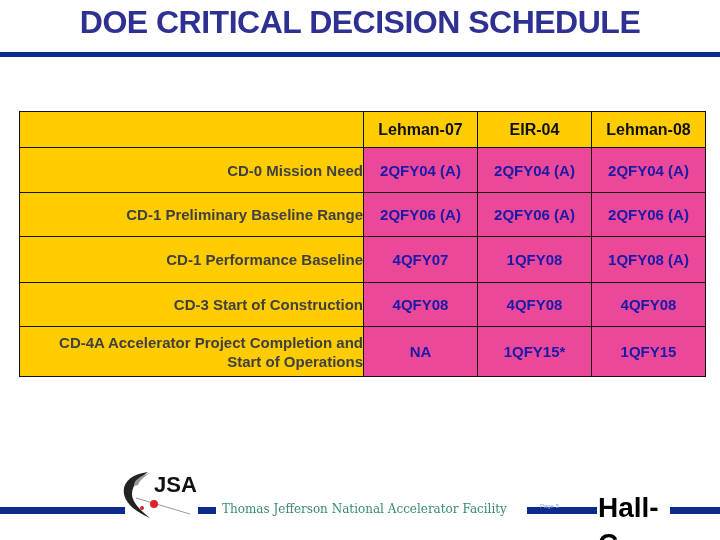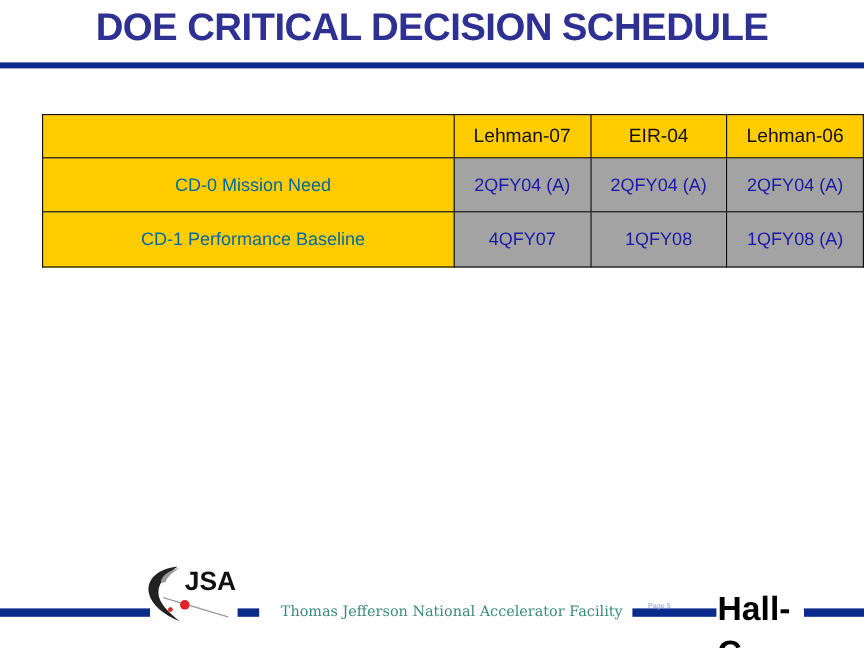--- a/index.html
+++ b/index.html
@@ -1,62 +1,80 @@
 <!DOCTYPE html>
 <html><head>
 <meta charset="utf-8">
 <style>
   html, body { margin:0; padding:0; }
   body { width:720px; height:540px; background:#ffffff; position:relative; overflow:hidden;
          font-family:"Liberation Sans", sans-serif; }
   .title { position:absolute; left:0; top:4px; width:720px; text-align:center;
            font-size:32px; font-weight:bold; color:#2e3192; letter-spacing:-0.5px; }
   .title-rule { position:absolute; left:0; top:52px; width:720px; height:5px; background:#0a2a8c; }
-  table.sched { position:absolute; left:19px; top:95px; border-collapse:collapse;
-                font-size:15px; font-weight:normal;margin-left:16px; }
+  table.sched { position:absolute; left:19px; top:111px; border-collapse:collapse;
+                font-size:15px; font-weight:bold; }
   table.sched td, table.sched th { border:1px solid #111; padding:0; }
-  .c0 { width:335px; background:#ffcc00; color:#0369a1; text-align:center; padding-left:8px !important; line-height:19px; }
+  .c0 { width:335px; background:#ffcc00; color:#404040; text-align:right; padding-left:8px !important; line-height:19px; }
   .hdr { width:113px; background:#ffcc00; color:#111; text-align:center; font-size:16px; }
-  .val { width:113px; background:#a3a3a3; color:#1a1aa8; text-align:center; }
+  .val { width:113px; background:#ec4899; color:#1a1aa8; text-align:center; }
   tr.r-h { height:36px; }
   tr.r1 { height:45px; } tr.r2 { height:44px; } tr.r3 { height:46px; }
   tr.r4 { height:44px; } tr.r5 { height:50px; } tr.r6 { height:48px; }
   .footer-line { position:absolute; top:507px; height:7px; background:#0a2a8c; }
   .logo { position:absolute; left:118px; top:468px; width:90px; height:50px; }
   .facility { position:absolute; left:222px; top:502px; font-family:"DejaVu Serif", serif;
-              font-size:12px; color:#3a8a78;margin-left:12px; }
+              font-size:12px; color:#3a8a78; }
   .page-num { position:absolute; left:540px; top:503px; font-size:6px; color:#8fa0d8; }
   .hall { position:absolute; left:598px; top:490px; width:72px; height:36px; background:#fff;
           font-size:28px; font-weight:bold; color:#000; line-height:36px; }
 </style>
 </head>
 <body>
 
 <div class="title">DOE CRITICAL DECISION SCHEDULE</div>
 <div class="title-rule"></div>
 
 <table class="sched">
   <tbody>
       <tr class="r-h">
     <td class="c0"></td>
     <td class="hdr">Lehman-07</td>
     <td class="hdr">EIR-04</td>
-    <td class="hdr">Lehman-06</td>
+    <td class="hdr">Lehman-08</td>
   </tr>
   <tr class="r1">
     <td class="c0">CD-0 Mission Need</td>
     <td class="val">2QFY04 (A)</td>
     <td class="val">2QFY04 (A)</td>
     <td class="val">2QFY04 (A)</td>
   </tr>
+  <tr class="r2">
+    <td class="c0">CD-1 Preliminary Baseline Range</td>
+    <td class="val">2QFY06 (A)</td>
+    <td class="val">2QFY06 (A)</td>
+    <td class="val">2QFY06 (A)</td>
+  </tr>
   <tr class="r3">
     <td class="c0">CD-1 Performance Baseline</td>
     <td class="val">4QFY07</td>
     <td class="val">1QFY08</td>
     <td class="val">1QFY08 (A)</td>
+  </tr>
+  <tr class="r4">
+    <td class="c0">CD-3 Start of Construction</td>
+    <td class="val">4QFY08</td>
+    <td class="val">4QFY08</td>
+    <td class="val">4QFY08</td>
+  </tr>
+  <tr class="r5">
+    <td class="c0">CD-4A Accelerator Project Completion and Start of Operations</td>
+    <td class="val">NA</td>
+    <td class="val">1QFY15*</td>
+    <td class="val">1QFY15</td>
   </tr>
 </tbody>
   </table>
 
 <div class="footer-line" style="left:0;width:125px;"></div>
 <div class="footer-line" style="left:198px;width:18px;"></div>
 <div class="footer-line" style="left:527px;width:70px;"></div>
 <div class="footer-line" style="left:670px;width:50px;"></div>
 
 <div class="logo">

